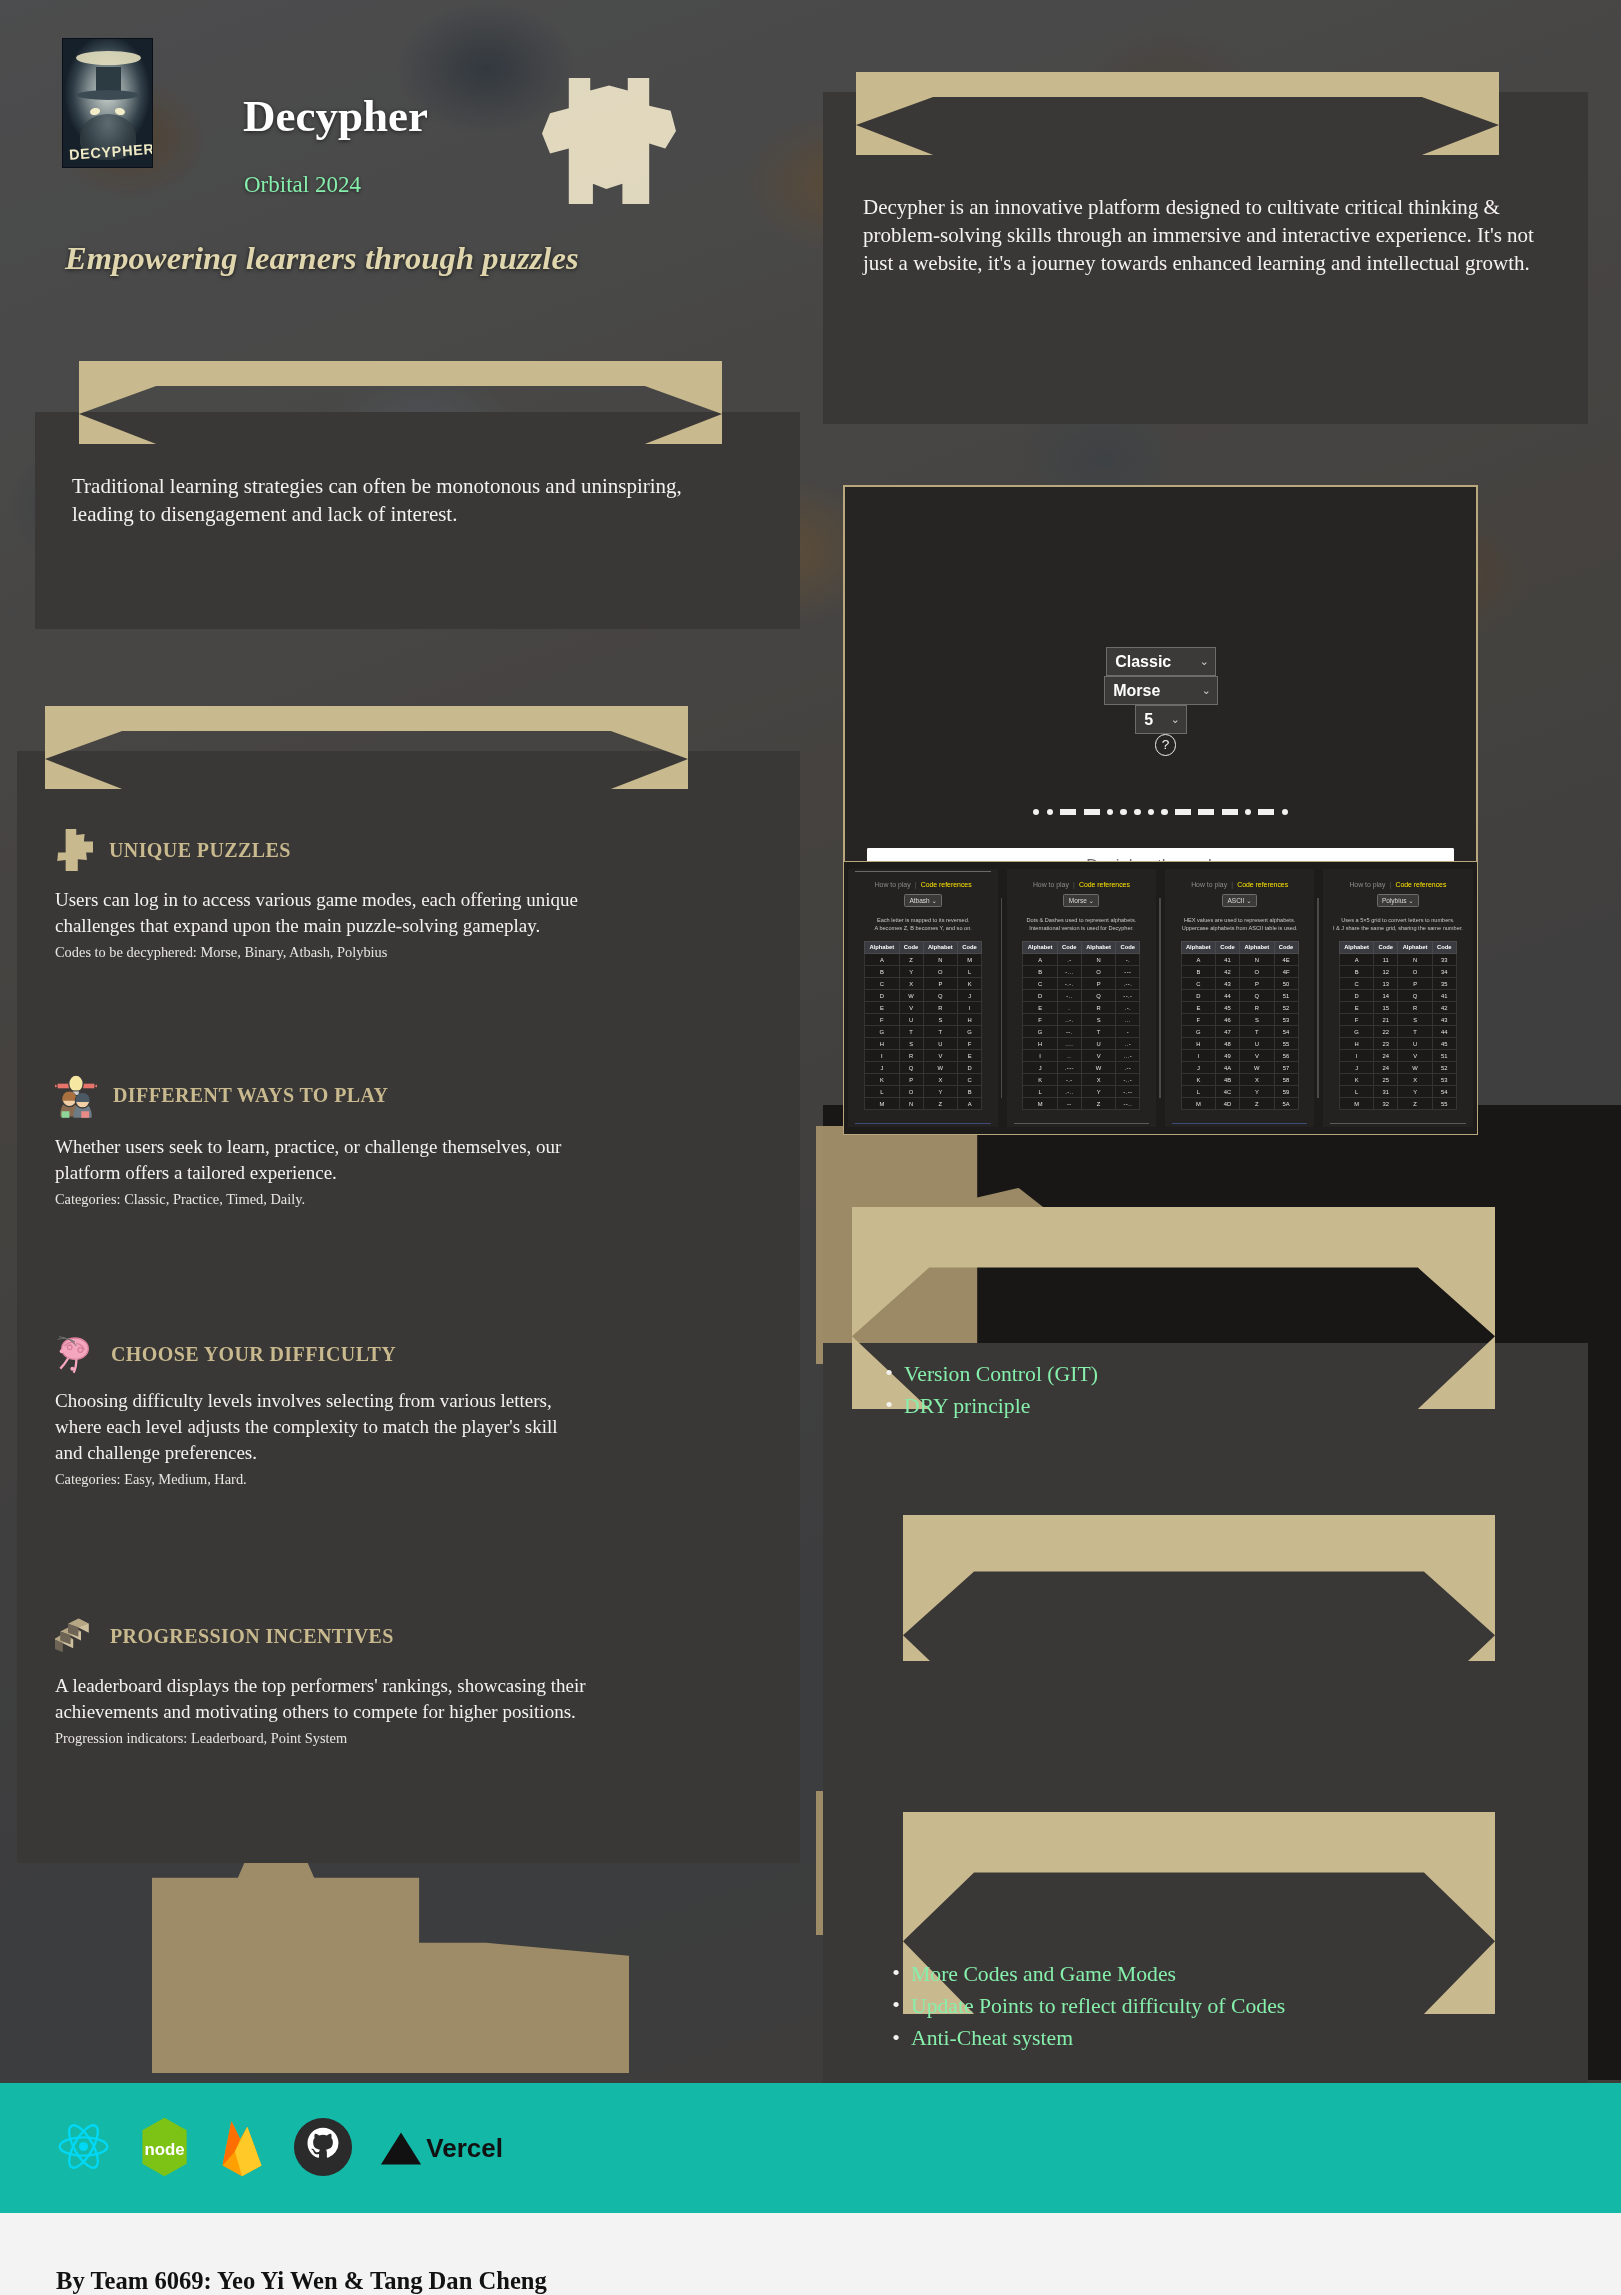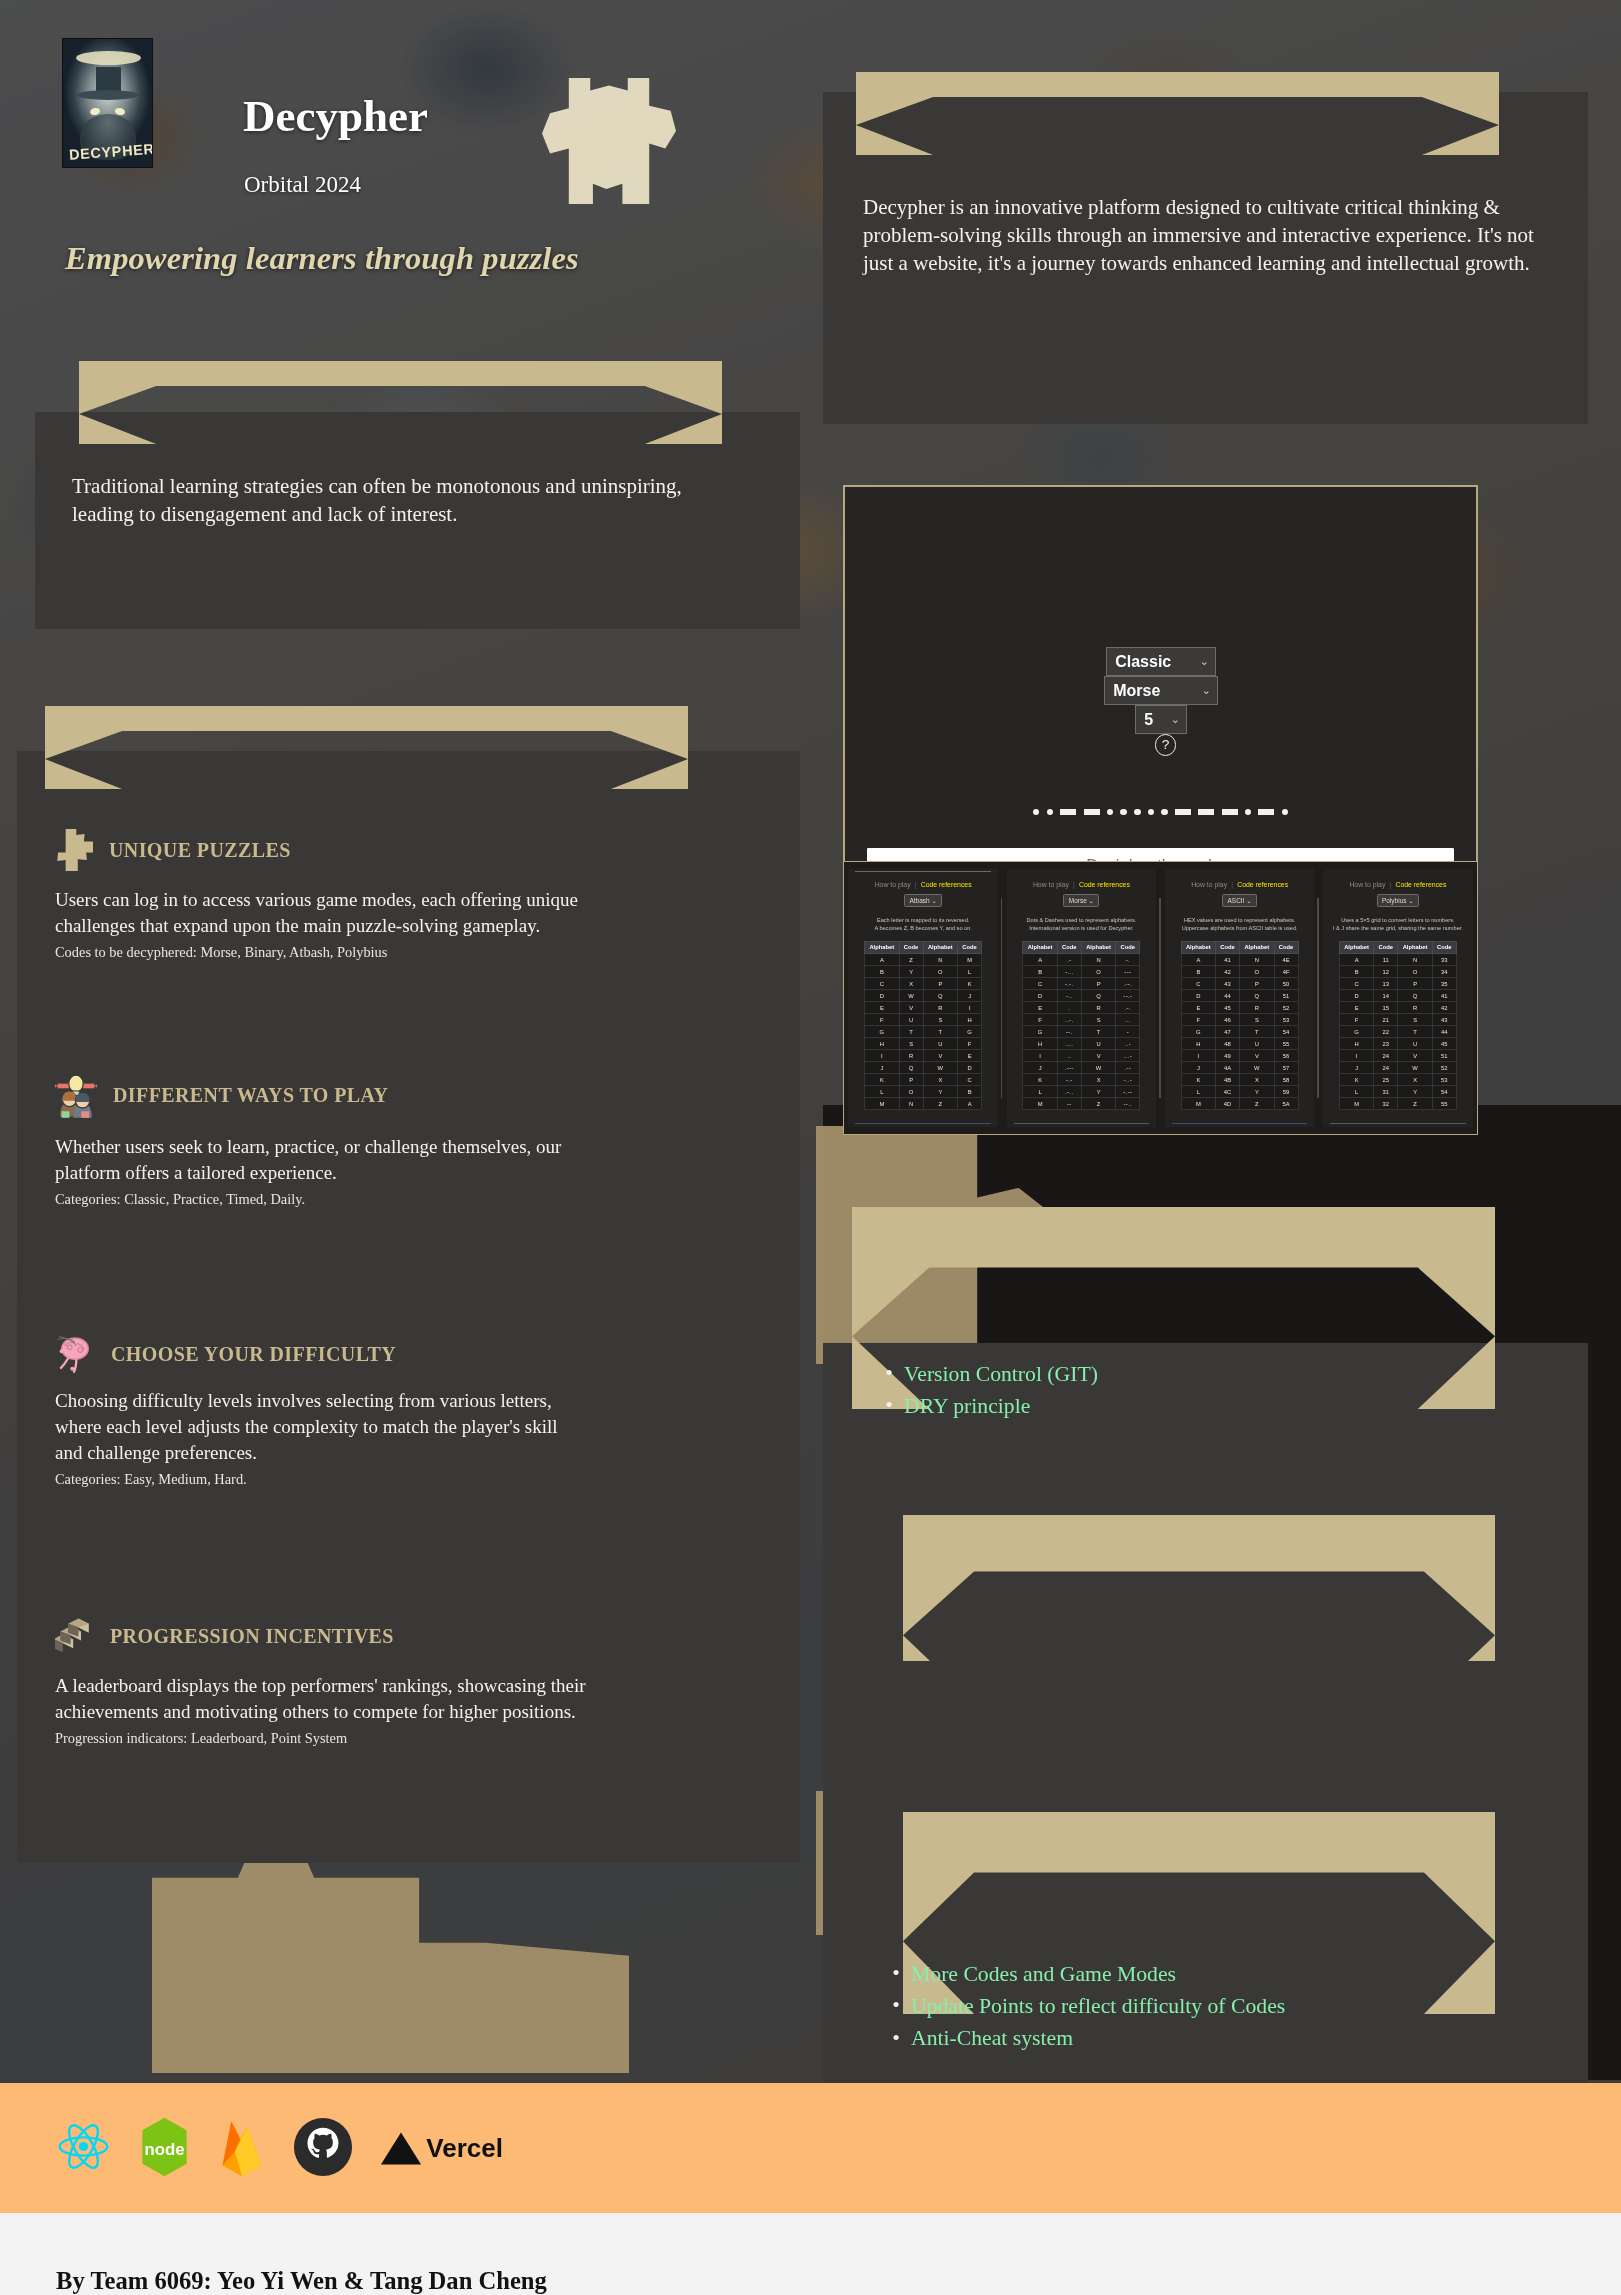--- a/index.html
+++ b/index.html
@@ -151,21 +151,21 @@
   }
 
   .title {
     position: absolute; left: 243px; top: 90px;
     color: #ffffff; font-size: 45px; font-weight: 700;
     font-family: "Liberation Serif", serif;
     text-shadow: 0 1.4px 4.3px rgba(0,0,0,.6);
   }
   .subtitle {
     position: absolute; left: 244px; top: 172px;
-    color: #ffffff; font-size: 23px;
+    color: #86efac; font-size: 23px;
     text-shadow: 0 1.4px 3.6px rgba(0,0,0,.6);
     font-family: Liberation Serif, serif;
   }
   .tagline {
     position: absolute; left: 65px; top: 240px;
     color: #e0d6ae; font-size: 32.5px; font-weight: 700; font-style: italic;
     text-shadow: 0 1.4px 4.3px rgba(0,0,0,.65);
     letter-spacing: 0.1px;
   }
 
@@ -360,21 +360,21 @@
   .ref-vsep {
     position:absolute; top: 29px; bottom: 29px; right: -4.3px; width: 1.4px; background: #4d4b48;
   }
   .morse-sym { letter-spacing: 0.4px; font-size: 5.8px; }
 
   
   .footer-logos {
     position: absolute;
     left: 0; top: 2083px;
     width: 1621px; height: 130px;
-    background: #fdba74;
+    background: #14b8a6;
     display: flex; align-items: center;
     padding-left: 56px; gap: 26px;
   }
   .footer-bar {
     position: absolute;
     left: 0; top: 2213px;
     width: 1621px; height: 82px;
     background: #f3f3f3;
     display: flex; align-items: flex-end;
     padding-left: 56px;

